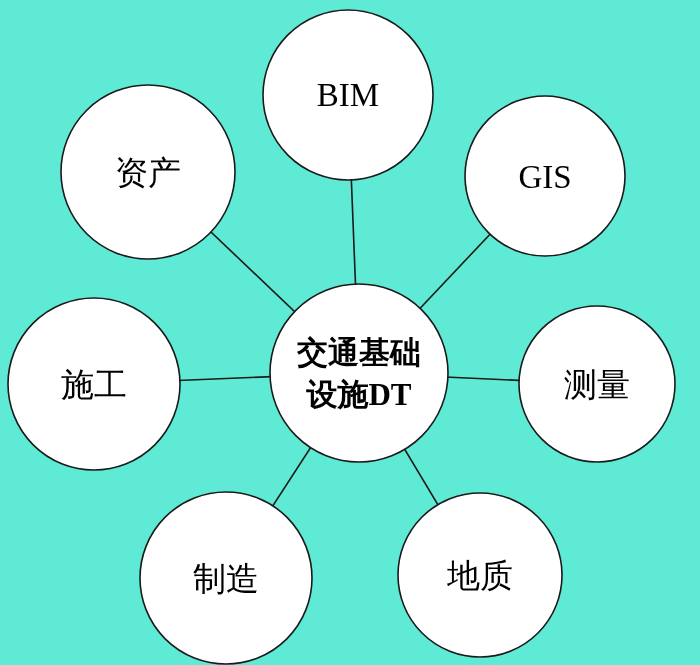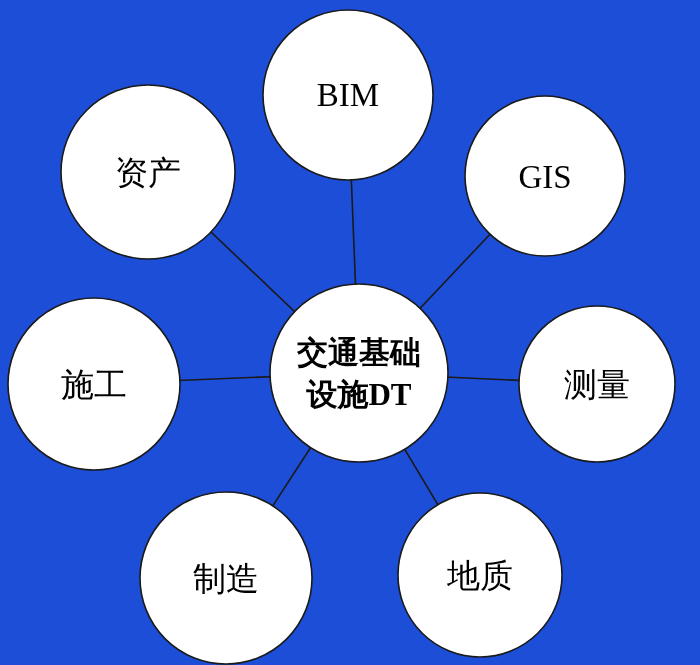--- a/index.html
+++ b/index.html
@@ -8,21 +8,21 @@
     background: #ffffff;
     width: 700px;
     height: 665px;
     overflow: hidden;
     font-family: "Liberation Serif", "DejaVu Serif", serif;
   }
   .diagram-wrap {
     width: 700px;
     height: 665px;
     position: relative;
-    background: #1d4ed8;
+    background: #5eead4;
   }
   svg {
     display: block;
   }
   .connector {
     stroke: #1a1a1a;
     stroke-width: 1.6;
   }
   .node-circle {
     fill: #ffffff;

